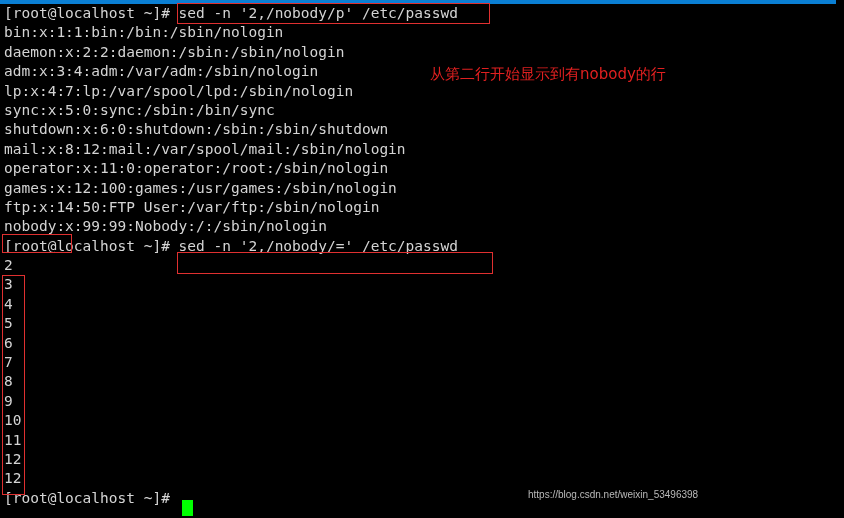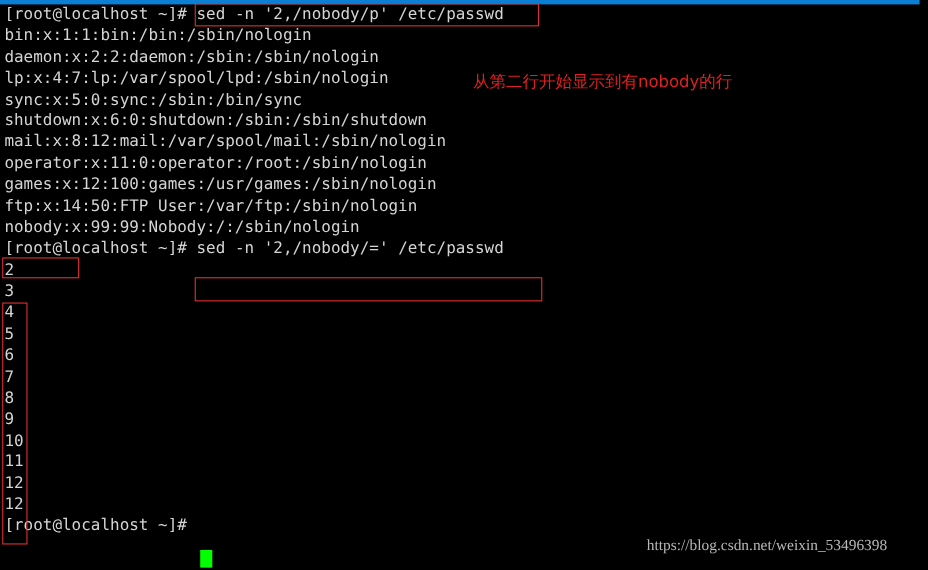--- a/index.html
+++ b/index.html
@@ -57,25 +57,25 @@
     top: 64px;
     color: #e02020;
     font-family: "DejaVu Sans", "Liberation Sans", sans-serif;
     font-size: 15px;
     line-height: 20px;
     white-space: pre;
   }
 
   #watermark {
     position: absolute;
-    left: 588px;
+    left: 528px;
     top: 489px;
     color: #b9b9b9;
-    font-family: Liberation Serif, serif;
-    font-size: 14px;
+    font-family: Liberation Sans, sans-serif;
+    font-size: 10px;
     white-space: pre;
   }
 
   #cursor {
     position: absolute;
     left: 182px;
     top: 500px;
     width: 11px;
     height: 16px;
     background: #00ff00;
@@ -85,20 +85,21 @@
 <body>
 
 <div id="screen">
 
   <div id="topbar"></div>
 
   <div class="term" id="terminal-body">
       <div class="line"><span class="seg">[root@localhost ~]# </span><span class="seg">sed -n '2,/nobody/p' /etc/passwd</span></div>
       <div class="line"><span class="seg">bin:x:1:1:bin:/bin:/sbin/nologin</span></div>
       <div class="line"><span class="seg">daemon:x:2:2:daemon:/sbin:/sbin/nologin</span></div>
+      <div class="line"><span class="seg">adm:x:3:4:adm:/var/adm:/sbin/nologin</span></div>
       <div class="line"><span class="seg">lp:x:4:7:lp:/var/spool/lpd:/sbin/nologin</span></div>
       <div class="line"><span class="seg">sync:x:5:0:sync:/sbin:/bin/sync</span></div>
       <div class="line"><span class="seg">shutdown:x:6:0:shutdown:/sbin:/sbin/shutdown</span></div>
       <div class="line"><span class="seg">mail:x:8:12:mail:/var/spool/mail:/sbin/nologin</span></div>
       <div class="line"><span class="seg">operator:x:11:0:operator:/root:/sbin/nologin</span></div>
       <div class="line"><span class="seg">games:x:12:100:games:/usr/games:/sbin/nologin</span></div>
       <div class="line"><span class="seg">ftp:x:14:50:FTP User:/var/ftp:/sbin/nologin</span></div>
       <div class="line"><span class="seg">nobody:x:99:99:Nobody:/:/sbin/nologin</span></div>
       <div class="line"><span class="seg">[root@localhost ~]# </span><span class="seg">sed -n '2,/nobody/=' /etc/passwd</span></div>
       <div class="line"><span class="seg">2</span></div>

